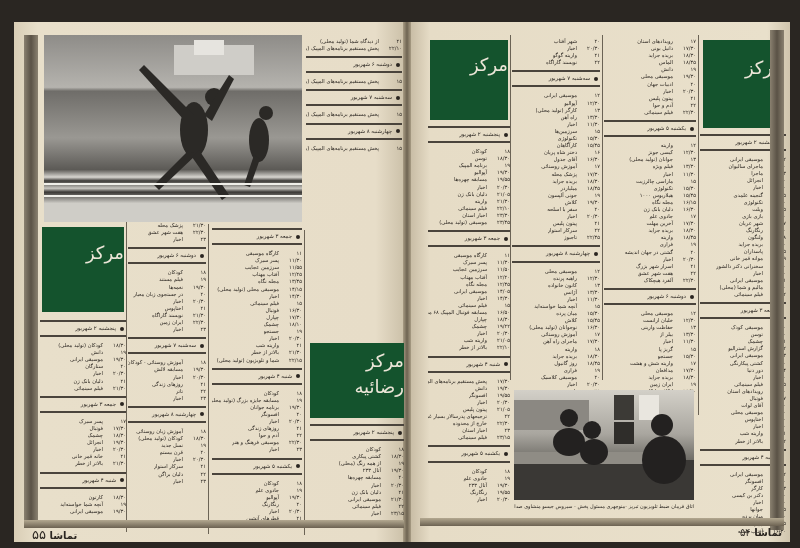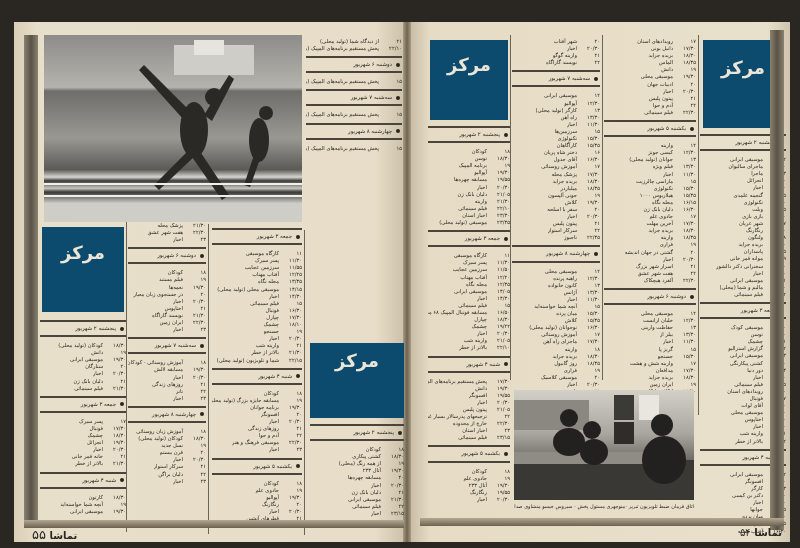--- a/index.html
+++ b/index.html
@@ -9,21 +9,21 @@
 .page{position:absolute;top:22px;height:520px;background:#e6dcc6}
 .page.left{left:14px;width:393px;background:linear-gradient(90deg,#d9ceb6 0%,#e8dfca 6%,#e7ddc8 92%,#c9bea6 100%)}
 .page.right{left:407px;width:383px;background:linear-gradient(90deg,#c3b79f 0%,#e6dcc6 6%,#e9e0cb 94%,#d0c5ad 100%)}
 .gutter{position:absolute;left:403px;top:22px;width:8px;height:520px;background:linear-gradient(90deg,#a89c84,#6e6452,#a89c84)}
 .col{position:absolute;direction:rtl;font-size:5.2px;line-height:7.1px}
 .row{display:flex;justify-content:flex-start;white-space:nowrap}
 .row .t{width:20px;text-align:right;flex:0 0 auto;font-family:"DejaVu Sans",sans-serif}
 .row .p{padding-right:3px;overflow:hidden}
 .dayhead{direction:rtl;border-top:2px solid #4a443c;border-bottom:2px solid #4a443c;padding:3px 2px;margin:4px 0 5px;font-size:5.4px;display:flex;align-items:center}
 .dayhead .dot{width:4px;height:4px;border-radius:50%;background:#2a2520;margin-left:4px}
-.centerbox{position:absolute;background:#0c4a6e;color:#ece6d8;direction:rtl;text-align:center;font-weight:bold;font-size:21px;line-height:30px;padding-top:10px}
+.centerbox{position:absolute;background:#14532d;color:#ece6d8;direction:rtl;text-align:right;font-weight:normal;font-size:21px;line-height:30px;padding-top:10px}
 .photo{position:absolute;overflow:hidden}
 .caption{position:absolute;direction:rtl;font-size:5px;line-height:7px;color:#2a2520}
 .footer{position:absolute;font-weight:bold;font-size:10px;color:#2a2520}
 .vline{position:absolute;width:1px;background:#6b6355}
 .edgebar{position:absolute;background:linear-gradient(90deg,#8a8170,#5a5246,#8a8170)}
 .bottomband{position:absolute;height:8px;background:linear-gradient(180deg,#b3a890,#6c6252)}
 </style>
 </head>
 <body>
 
@@ -84,20 +84,21 @@
         </div>
         <div class="row">
           <span class="t">۱۵</span>
           <span class="p">پخش مستقیم برنامه‌های المپیک (مراجعه به تقویم اسپید)</span>
         </div>
       </div>
   </div>
 
   <div class="centerbox" style="left:310px;top:343px;width:94px;height:75px;font-size:18px;line-height:26px;padding-top:5px;">
     <div>مرکز</div>
+    <div>رضائیه</div>
   </div>
   <div class="col" style="left:310px;top:420px;width:94px;">
     <div id="lcol1">
         <div class="dayhead">
           <span class="dot"></span>
           <span>پنجشنبه ۲ شهریور</span>
         </div>
         <div class="row">
           <span class="t">۱۸</span>
           <span class="p">کودکان</span>

